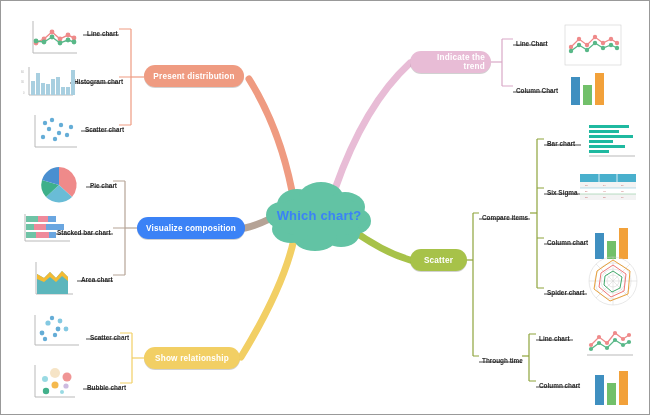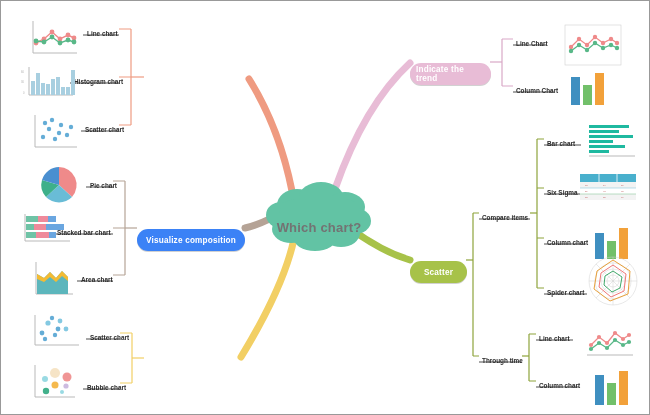--- a/index.html
+++ b/index.html
@@ -1,23 +1,23 @@
 <!DOCTYPE html>
 <html><head>
 <meta charset="utf-8">
 <style>
   html,body{margin:0;padding:0;background:#fff;}
   body{width:650px;height:415px;font-family:"Liberation Sans",sans-serif;overflow:hidden;}
   #stage{position:relative;width:650px;height:415px;border:1px solid #999;box-sizing:border-box;background:#fff;}
   svg#wires{position:absolute;left:0;top:0;width:650px;height:415px;}
 
   .node{position:absolute;box-sizing:border-box;display:flex;align-items:center;justify-content:center;
-        color:#ffffff;font-weight:bold;letter-spacing:.2px;text-align:left;margin-top:12px;}
+        color:#ffffff;font-weight:bold;letter-spacing:.2px;text-align:right;}
   .pill{border-radius:14px;font-size:8.2px;padding:0 6px;box-shadow:0 1px 0 rgba(0,0,0,.18);}
-  .central{color:#737373;font-size:13px;font-weight:bold;}
+  .central{color:#3b82f6;font-size:13px;font-weight:bold;}
 
   .leaf{position:absolute;font-size:6.4px;font-weight:bold;color:#2b2b2b;white-space:nowrap;}
   .leaf.r{text-align:left;}
   .leaf.l{text-align:right;}
 
   .thumb{position:absolute;}
   .axis{stroke:#b9b9b9;stroke-width:1;fill:none;}
   .tiny{font-size:2.6px;fill:#b0b0b0;font-family:"Liberation Sans",sans-serif;}
 </style>
 </head>
@@ -80,25 +80,31 @@
         <ellipse cx="78" cy="54" rx="19" ry="14"></ellipse>
         <ellipse cx="52" cy="58" rx="22" ry="14"></ellipse>
         <ellipse cx="28" cy="50" rx="19" ry="14"></ellipse>
         <ellipse cx="18" cy="36" rx="15" ry="13"></ellipse>
         <rect x="16" y="20" width="82" height="36" rx="16"></rect>
       </g>
     </svg>
     <div class="node central" style="position:absolute;left:0;top:0;width:112px;height:72px;">Which chart?</div>
   </div>
 
+  <div class="node pill" style="left:143px;top:64px;width:100px;height:22px;background:#ef9b81;">
+    <span>Present distribution</span>
+  </div>
 
   <div class="node pill" style="left:136px;top:216px;width:108px;height:22px;background:#3b82f6;">
     <span>Visualize composition</span>
   </div>
 
+  <div class="node pill" style="left:143px;top:346px;width:96px;height:22px;background:#f2cf64;">
+    <span>Show relationship</span>
+  </div>
 
   <div class="node pill" style="left:409px;top:50px;width:81px;height:22px;background:#e8bcd6;">
     <span>Indicate the trend</span>
   </div>
 
   <div class="node pill" style="left:409px;top:248px;width:57px;height:22px;background:#a7c249;">
     <span>Scatter</span>
   </div>
 
   <div class="leaf l" style="left:86px;top:29px;">Line chart</div>

